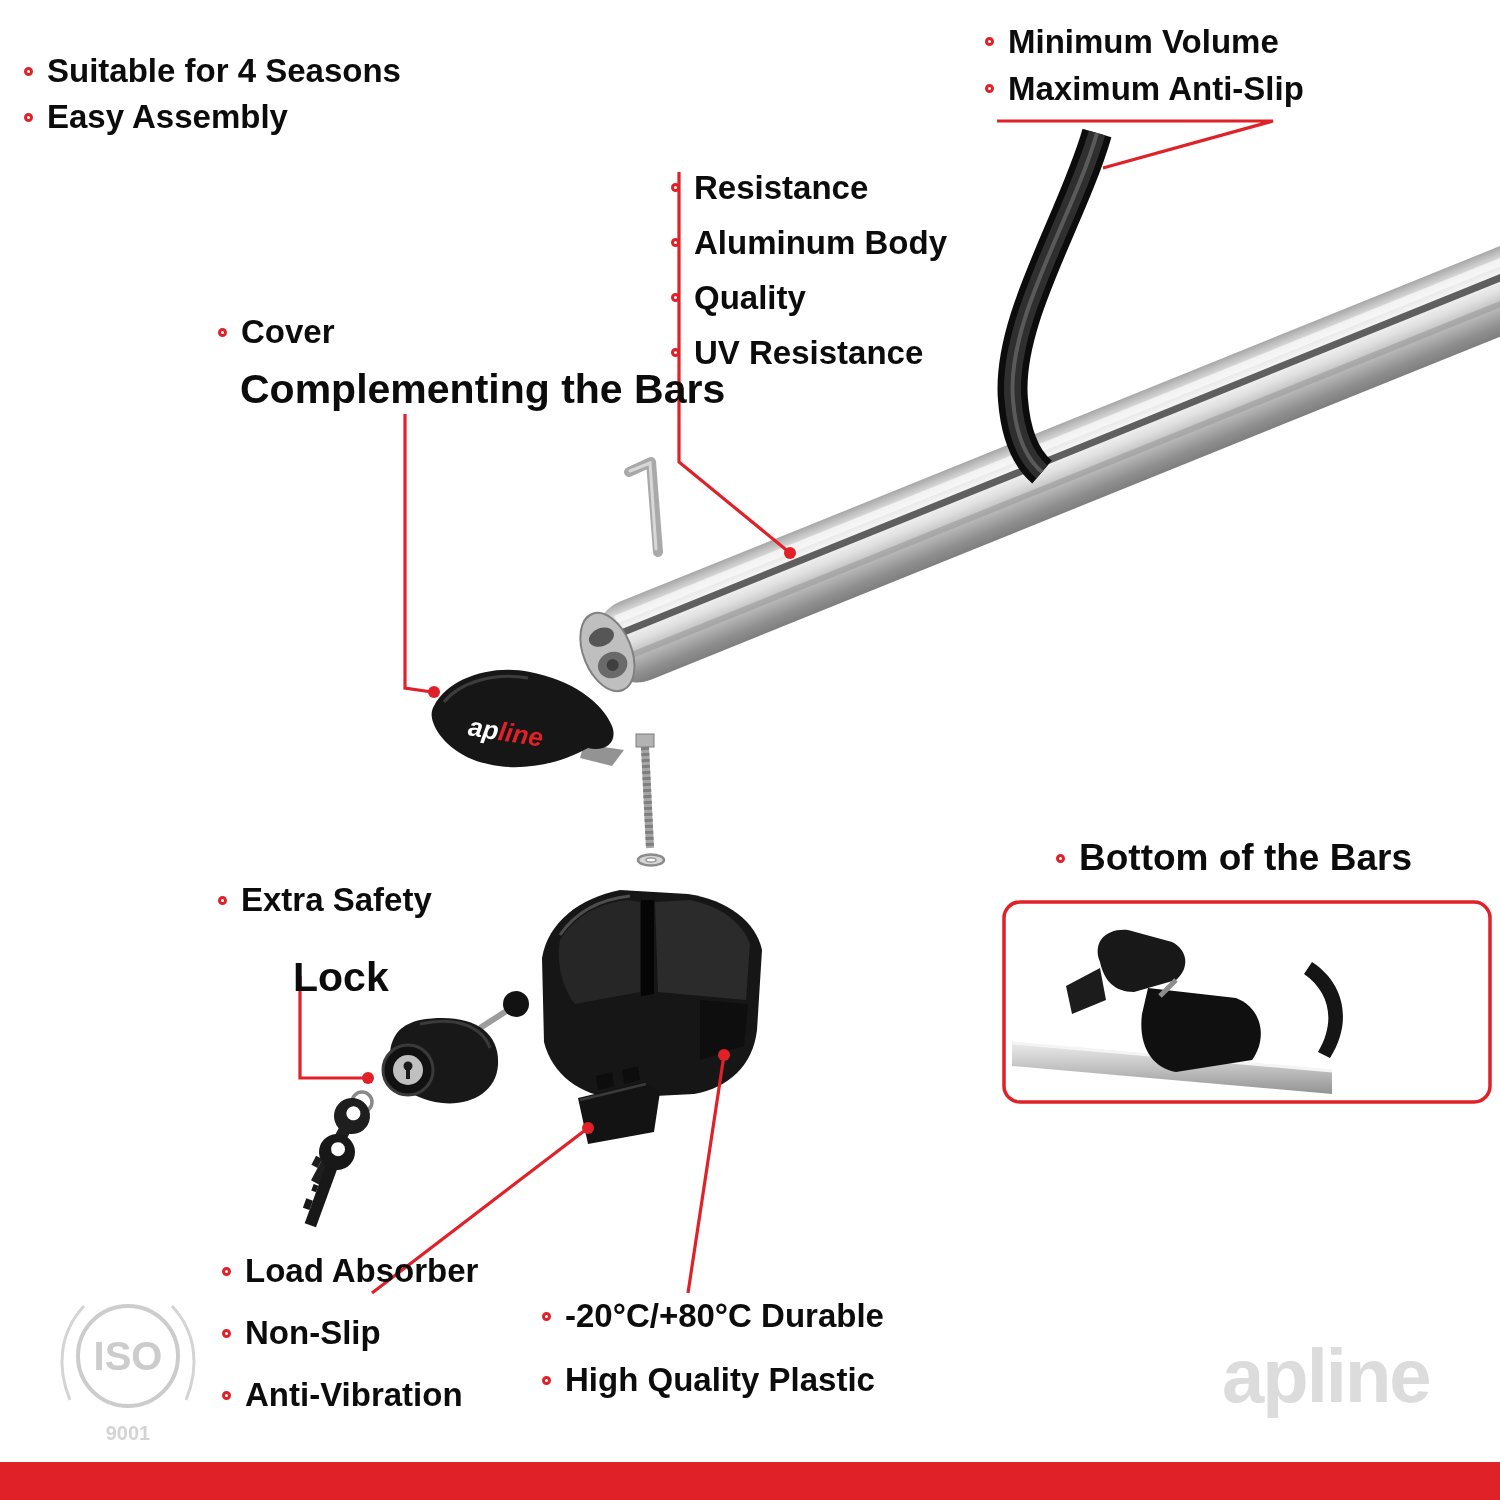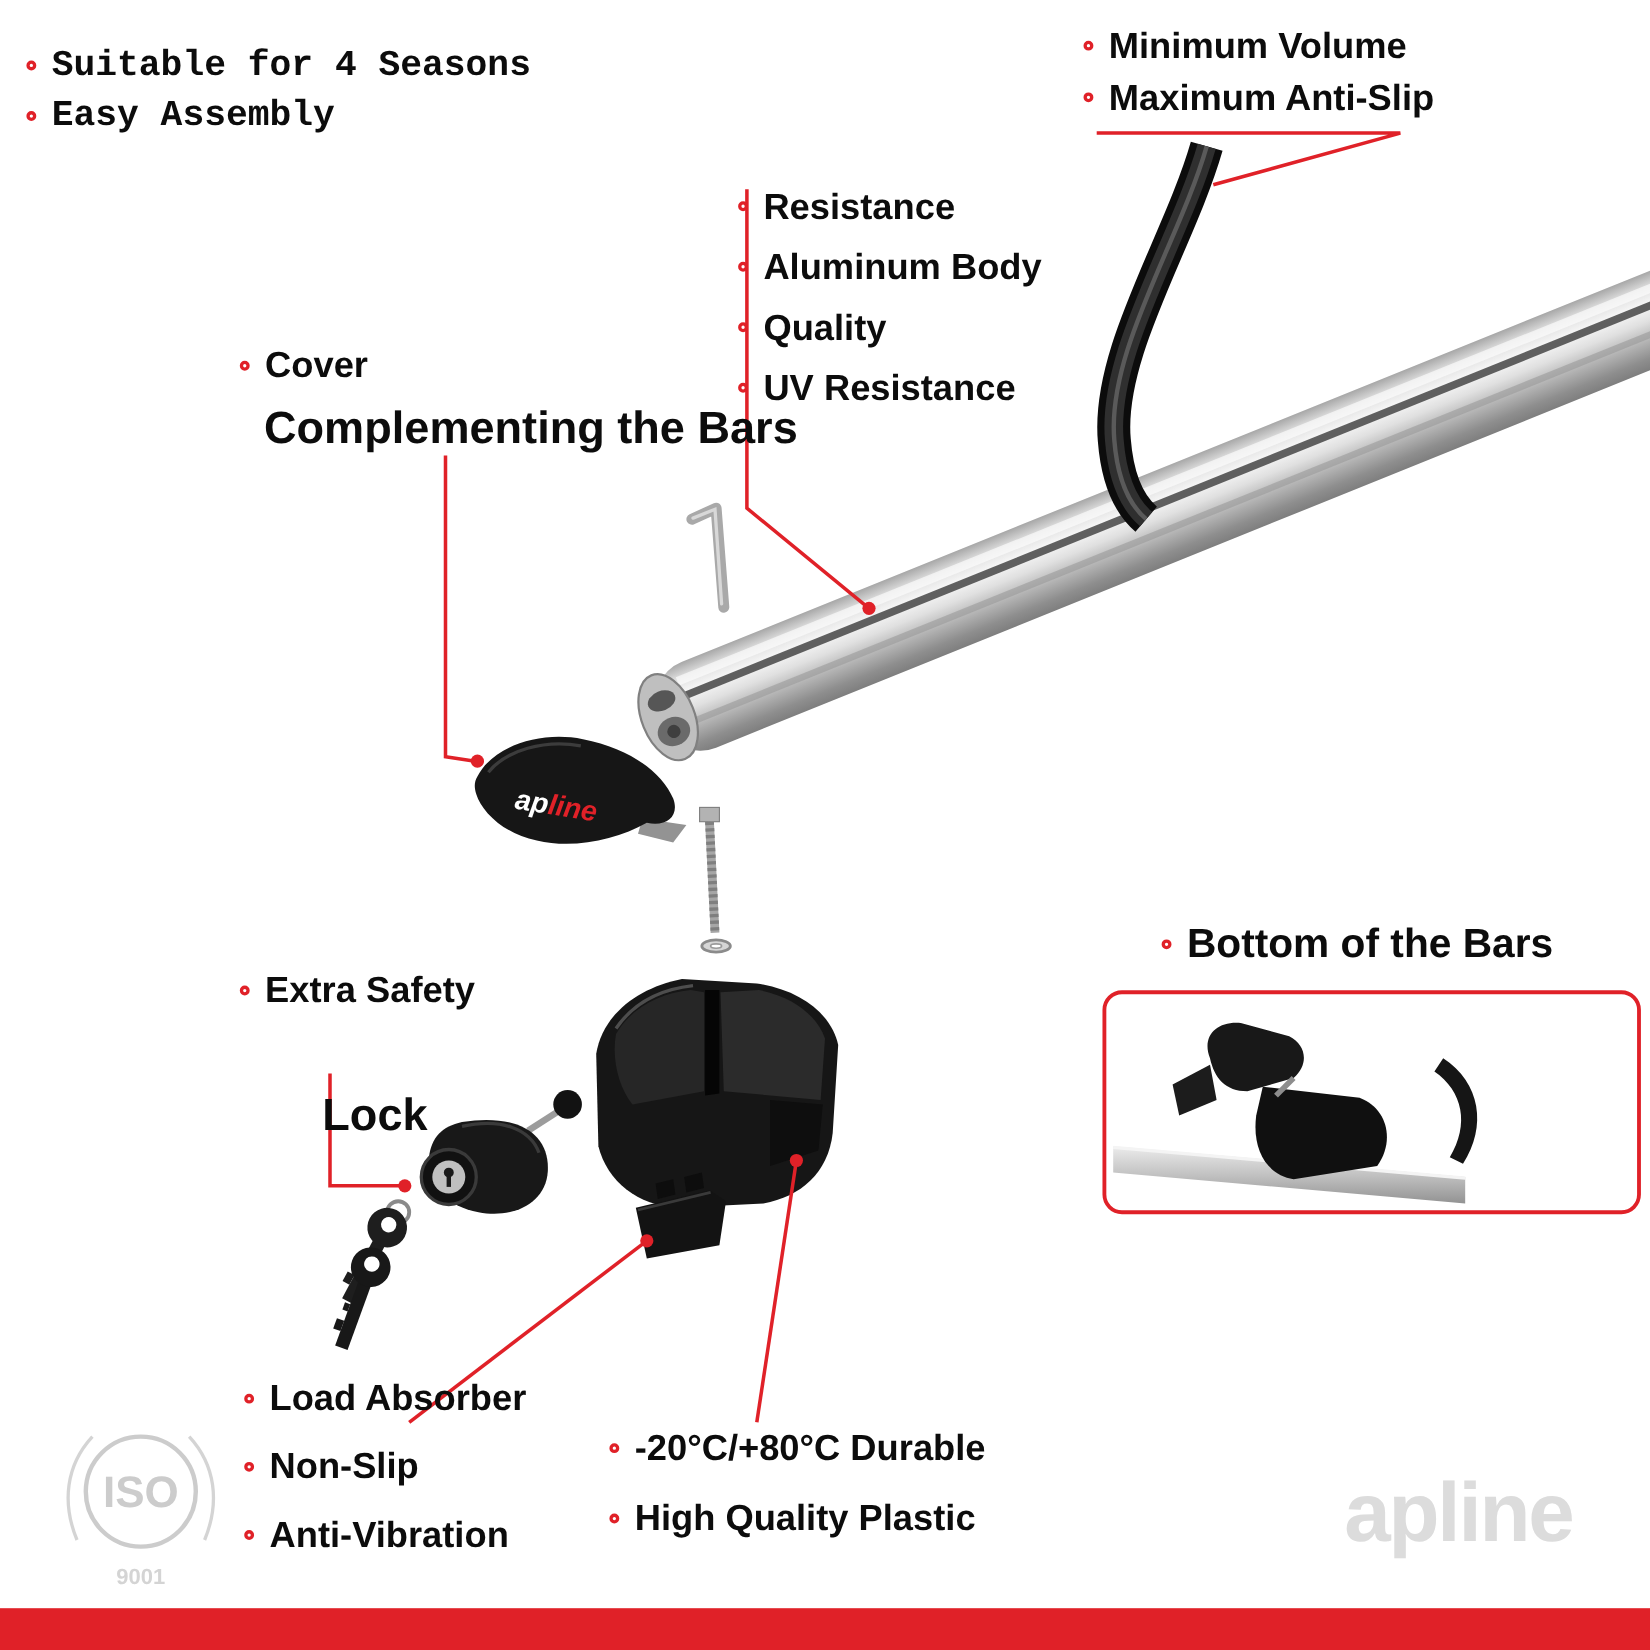--- a/index.html
+++ b/index.html
@@ -150,21 +150,21 @@
     </g>
     <g fill="#e02128">
       <circle cx="790" cy="553" r="6"></circle>
       <circle cx="434" cy="692" r="6"></circle>
       <circle cx="368" cy="1078" r="6"></circle>
       <circle cx="588" cy="1128" r="6"></circle>
       <circle cx="724" cy="1055" r="6"></circle>
     </g>
   </svg>
 
-  <div class="vlist" style="left:24px; top:36px;font-family:Liberation Mono, monospace;">
+  <div class="vlist" style="left:24px; top:48px;">
     <div class="row h46 fs33">
       <span class="dot"></span>
       <span>Suitable for 4 Seasons</span>
     </div>
     <div class="row h46 fs33">
       <span class="dot"></span>
       <span>Easy Assembly</span>
     </div>
   </div>
 
@@ -201,21 +201,21 @@
   <div class="row h40 fs33 abs-row" style="left:218px; top:312px;justify-content:center;">
     <span class="dot"></span>
     <span>Cover</span>
   </div>
   <div class="plain" style="left:240px; top:366px;">Complementing the Bars</div>
 
   <div class="row h40 fs33 abs-row" style="left:218px; top:880px;">
     <span class="dot"></span>
     <span>Extra Safety</span>
   </div>
-  <div class="plain" style="left:293px; top:990px;">Lock</div>
+  <div class="plain" style="left:293px; top:954px;">Lock</div>
 
   <div class="row h44 fs37 abs-row" style="left:1056px; top:836px;">
     <span class="dot"></span>
     <span>Bottom of the Bars</span>
   </div>
 
   <div class="vlist" style="left:222px; top:1240px;">
     <div class="row h62 fs33">
       <span class="dot"></span>
       <span>Load Absorber</span>
@@ -223,21 +223,21 @@
     <div class="row h62 fs33">
       <span class="dot"></span>
       <span>Non-Slip</span>
     </div>
     <div class="row h62 fs33">
       <span class="dot"></span>
       <span>Anti-Vibration</span>
     </div>
   </div>
 
-  <div class="vlist" style="left:554px; top:1284px;justify-content:flex-end;">
+  <div class="vlist" style="left:542px; top:1284px;justify-content:flex-end;">
     <div class="row h64 fs33">
       <span class="dot"></span>
       <span>-20°C/+80°C Durable</span>
     </div>
     <div class="row h64 fs33">
       <span class="dot"></span>
       <span>High Quality Plastic</span>
     </div>
   </div>
 

